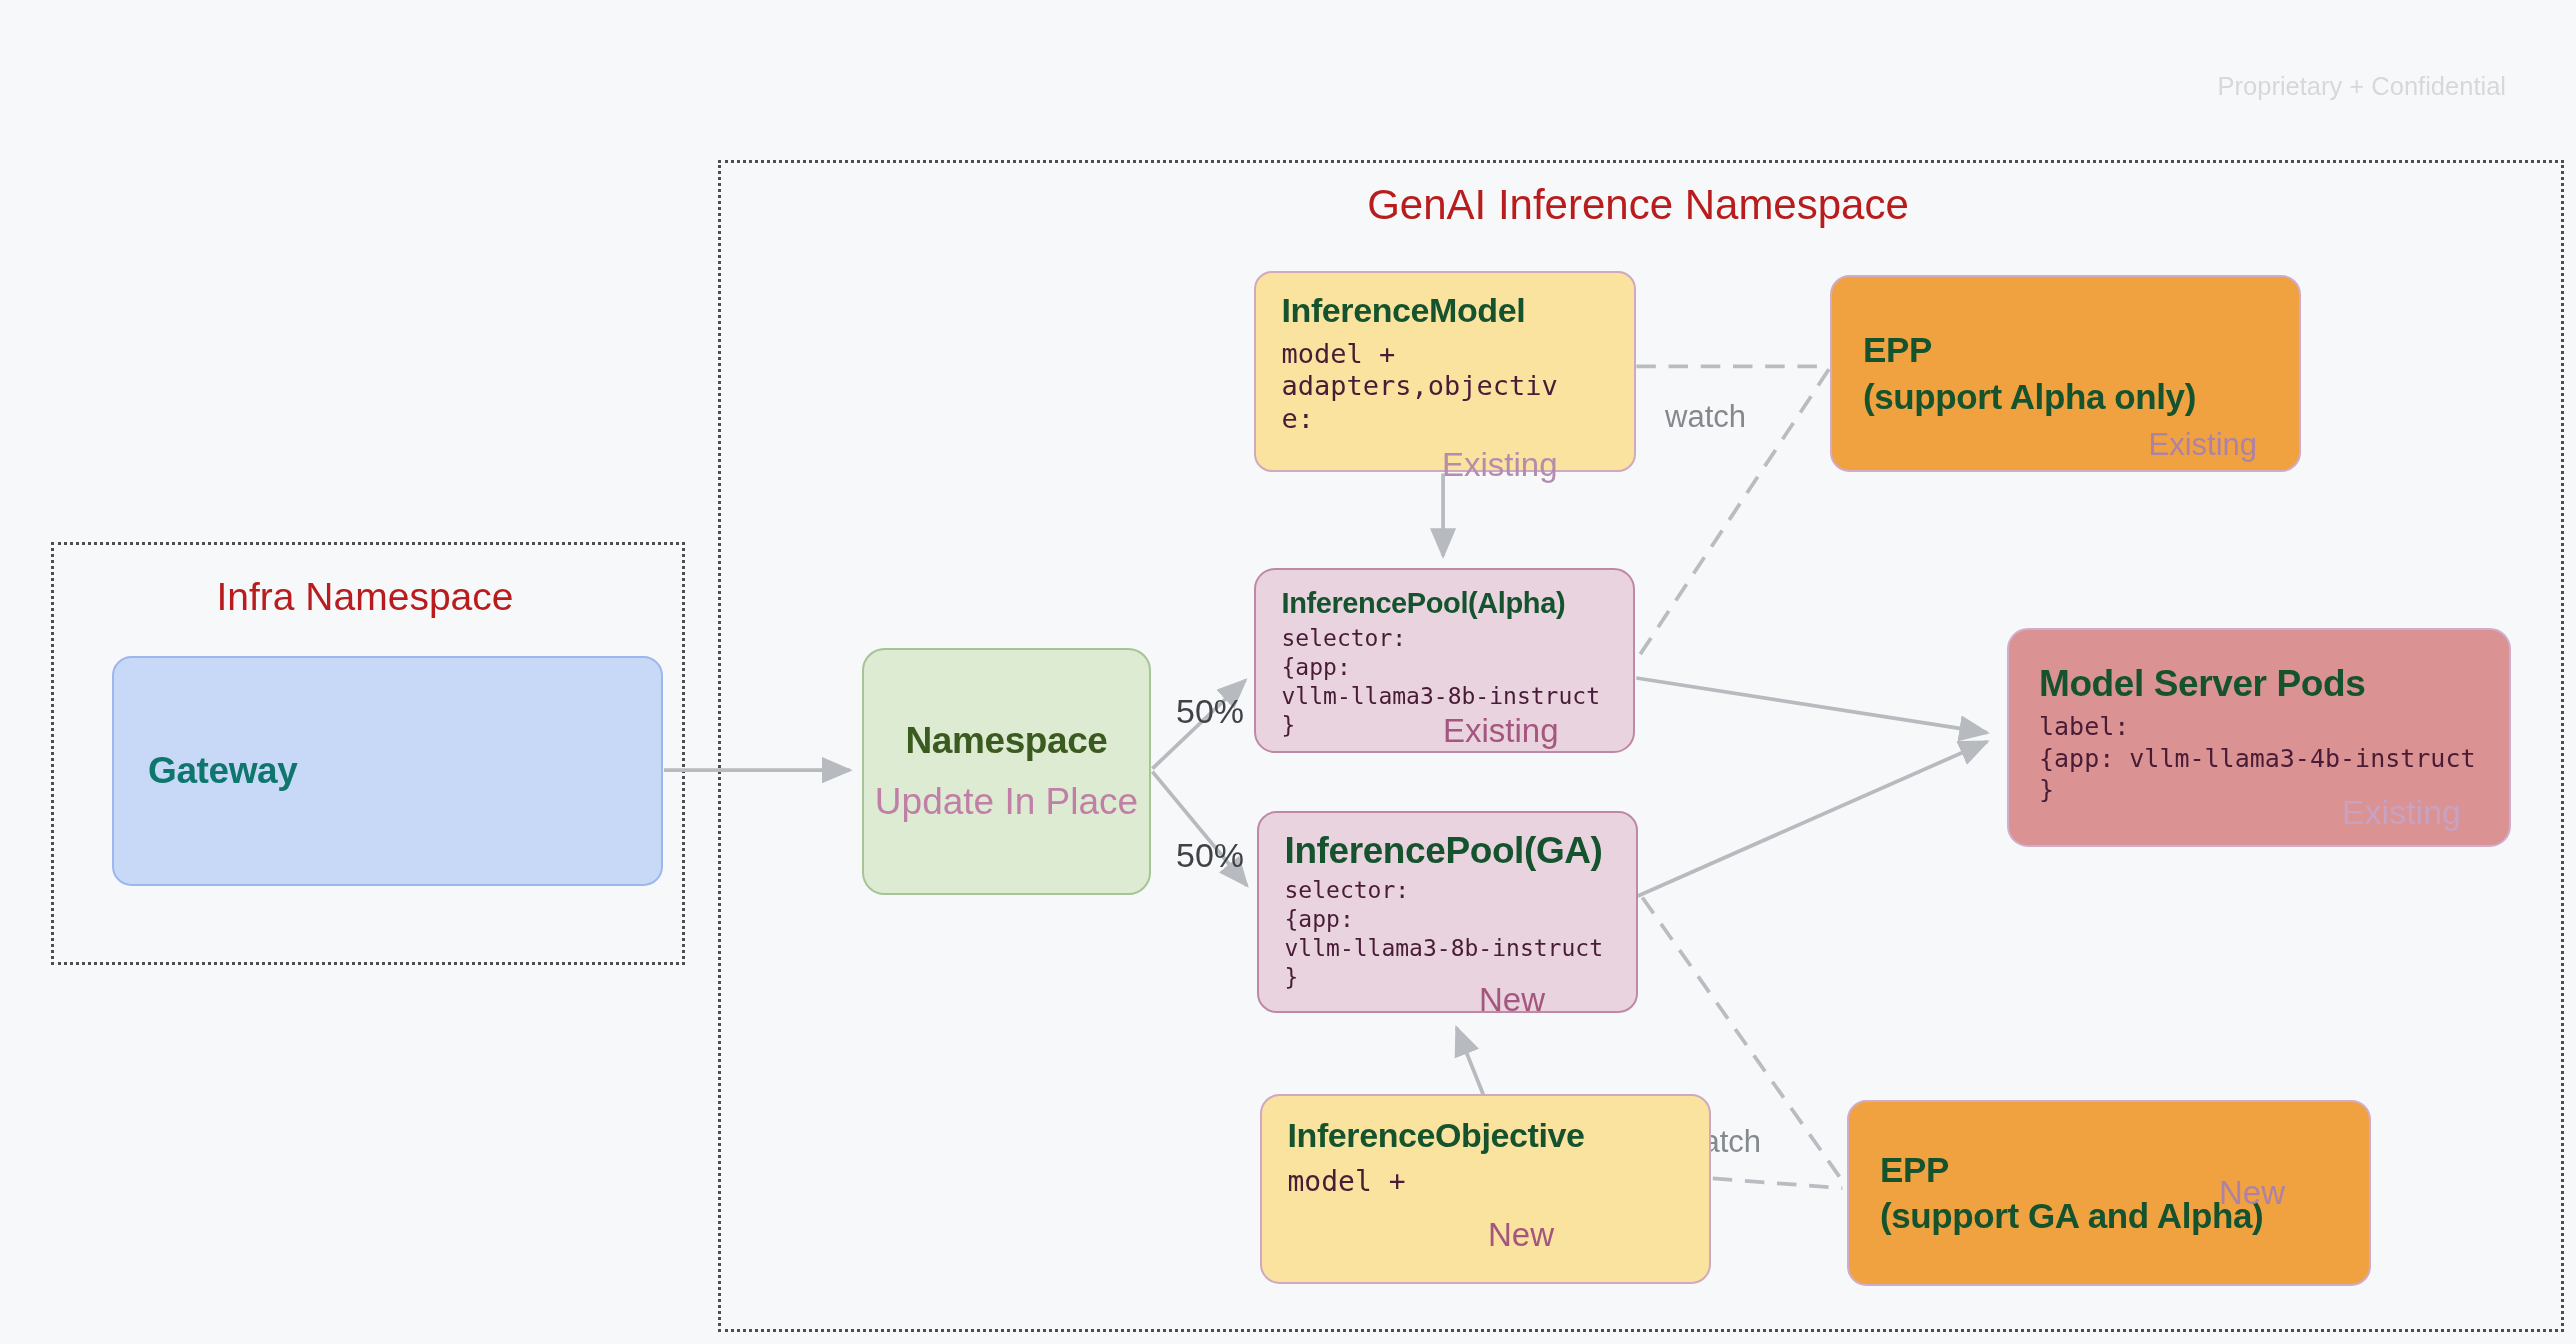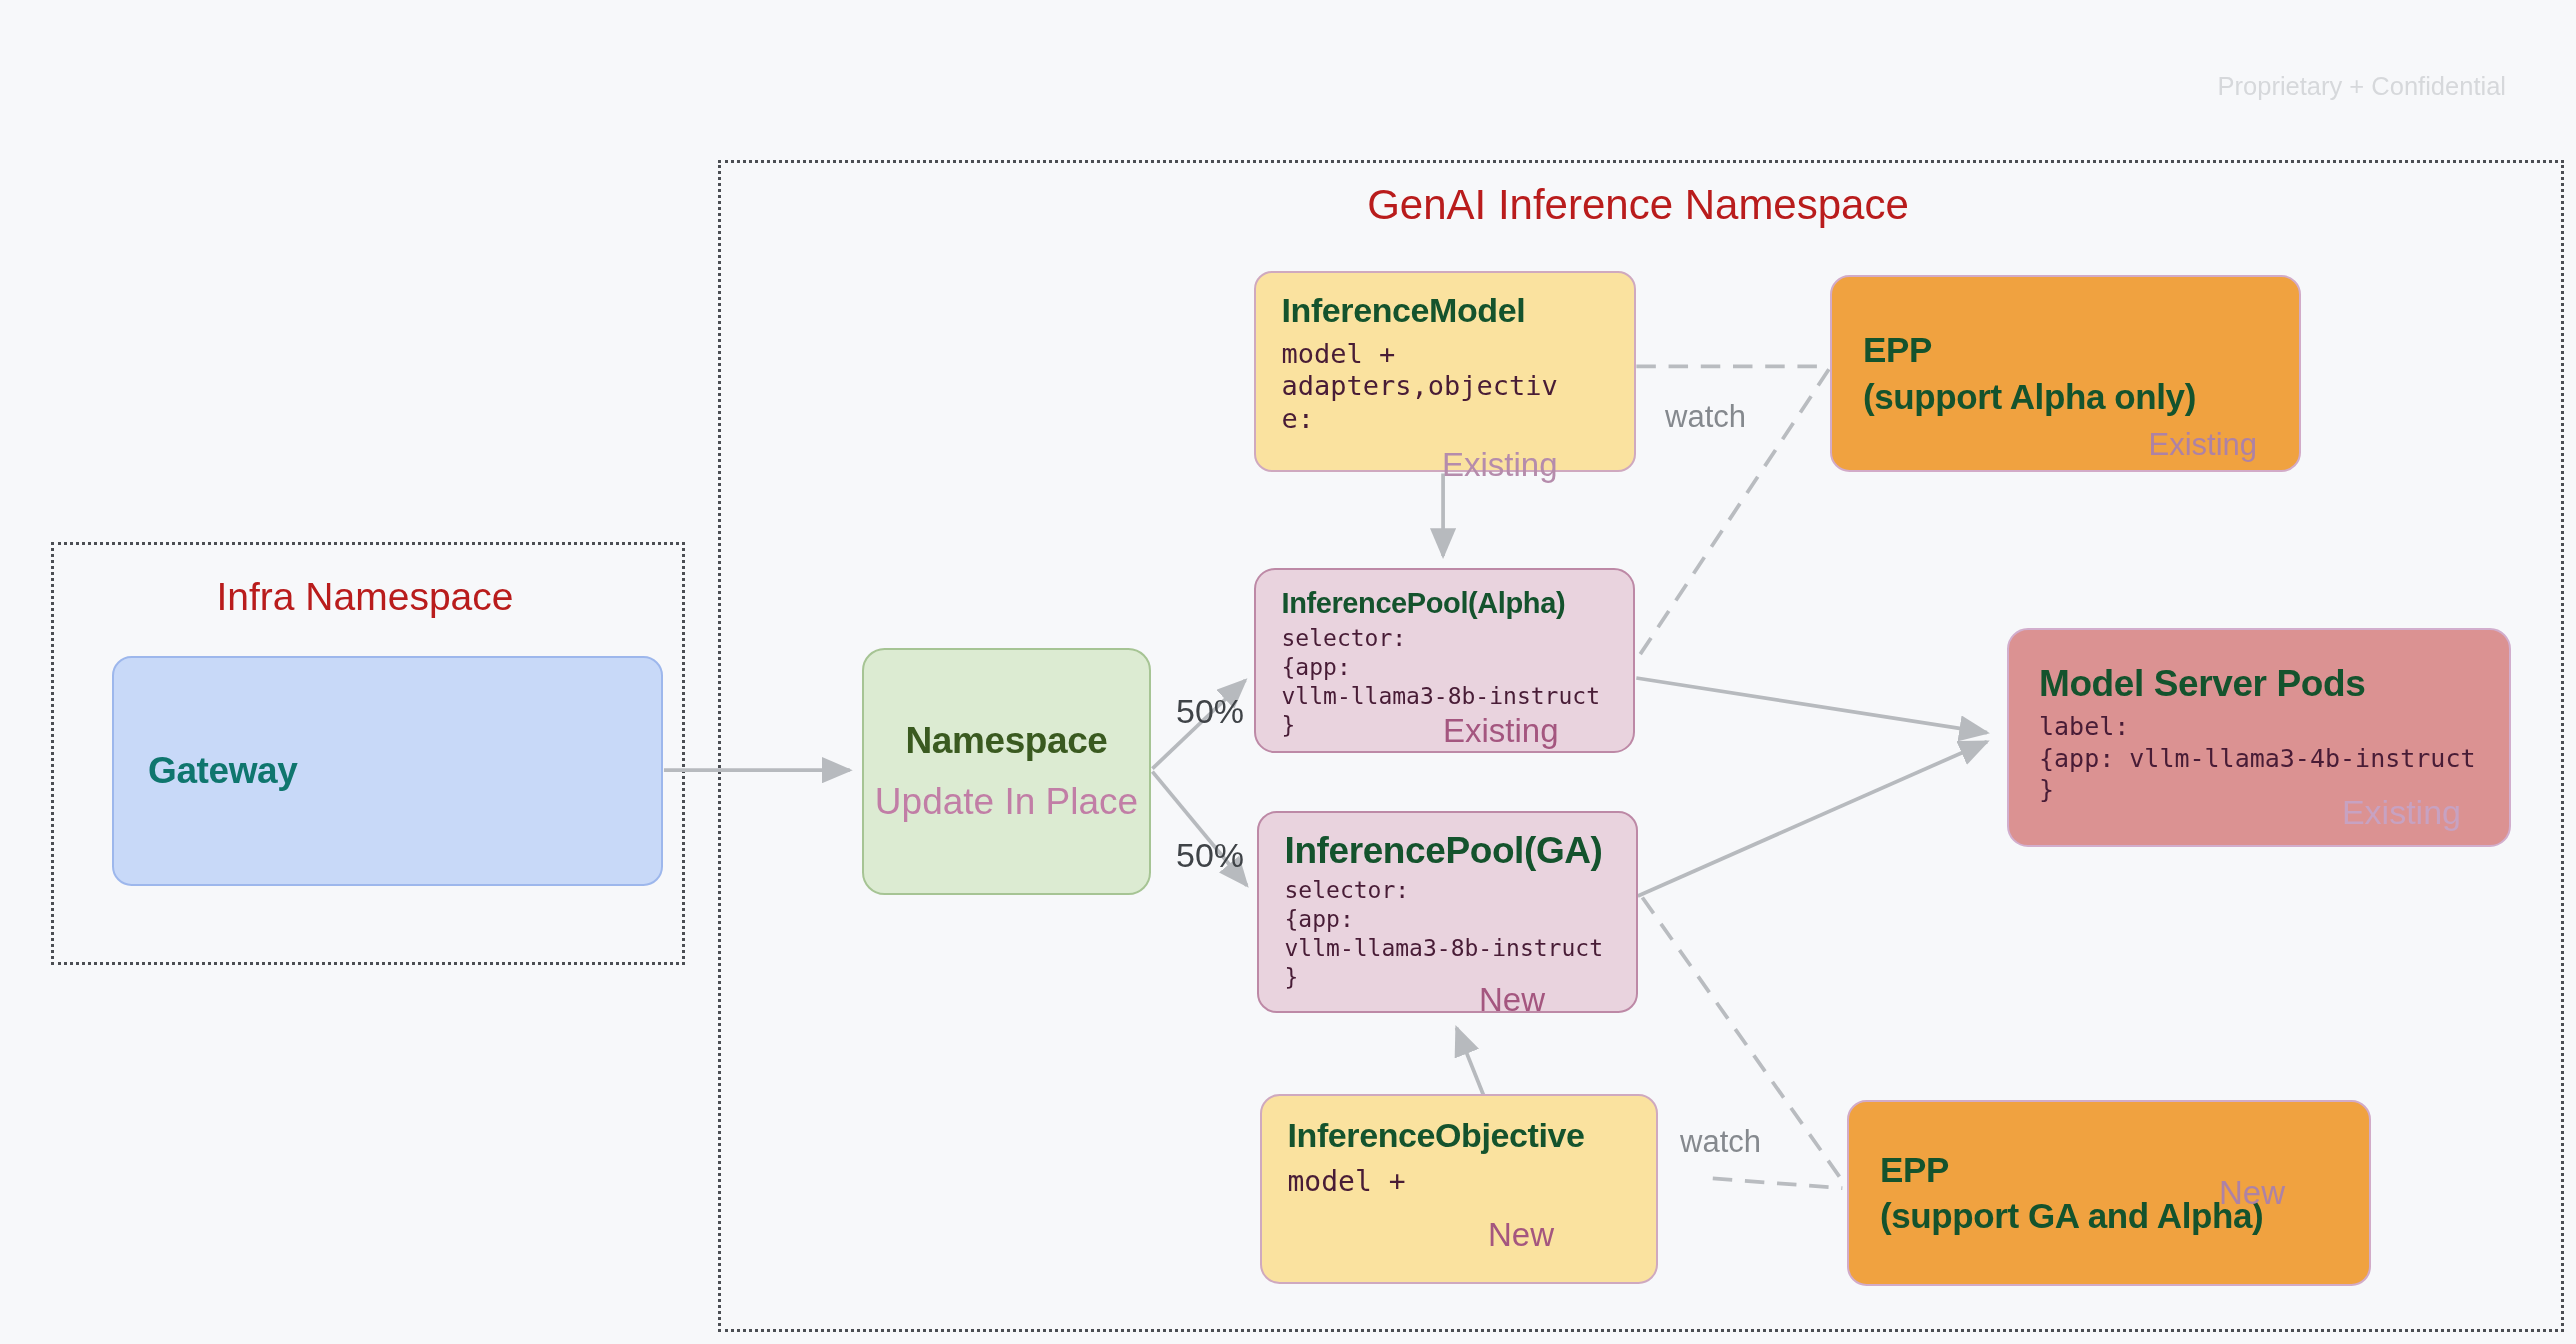--- a/index.html
+++ b/index.html
@@ -59,21 +59,21 @@
   #pool-ga .node-title{font-size:37px;margin-bottom:4.5px;}
   #pool-ga .code{font-size:23px;line-height:1.26;}
   #pool-ga .badge{left:220px;bottom:-7.5px;font-size:33px;color:#a4567f;}
 
   #model-server-pods{left:2007px;top:628px;width:504px;height:219px;border-radius:21px;
     background:#db9292;border-color:#d2aecd;padding:33px 0 0 30px;}
   #model-server-pods .node-title{font-size:37px;margin-bottom:6px;}
   #model-server-pods .code{font-size:25px;line-height:1.26;}
   #model-server-pods .badge{right:48px;bottom:13.5px;font-size:34px;color:#c7a2c2;}
 
-  #inference-objective{left:1260px;top:1094px;width:398px;height:190px;border-radius:19.5px;
+  #inference-objective{left:1260px;top:1094px;width:451px;height:190px;border-radius:19.5px;
     background:#fae29f;border-color:#cfa9bf;padding:19.5px 0 0 25.5px;}
   #inference-objective .node-title{font-size:34px;margin-bottom:9px;}
   #inference-objective .code{font-size:28px;line-height:1.3;}
   #inference-objective .badge{left:226px;top:120px;font-size:33px;color:#a4567f;}
 
   #epp-ga{left:1847px;top:1100px;width:524px;height:186px;border-radius:19.5px;
     background:#f0a240;border-color:#d2abc8;display:flex;flex-direction:column;
     justify-content:center;padding-left:31px;}
   #epp-ga .node-title{font-size:35px;line-height:1.32;}
   #epp-ga .badge{right:84px;top:72px;font-size:33px;color:#ad82a6;}

